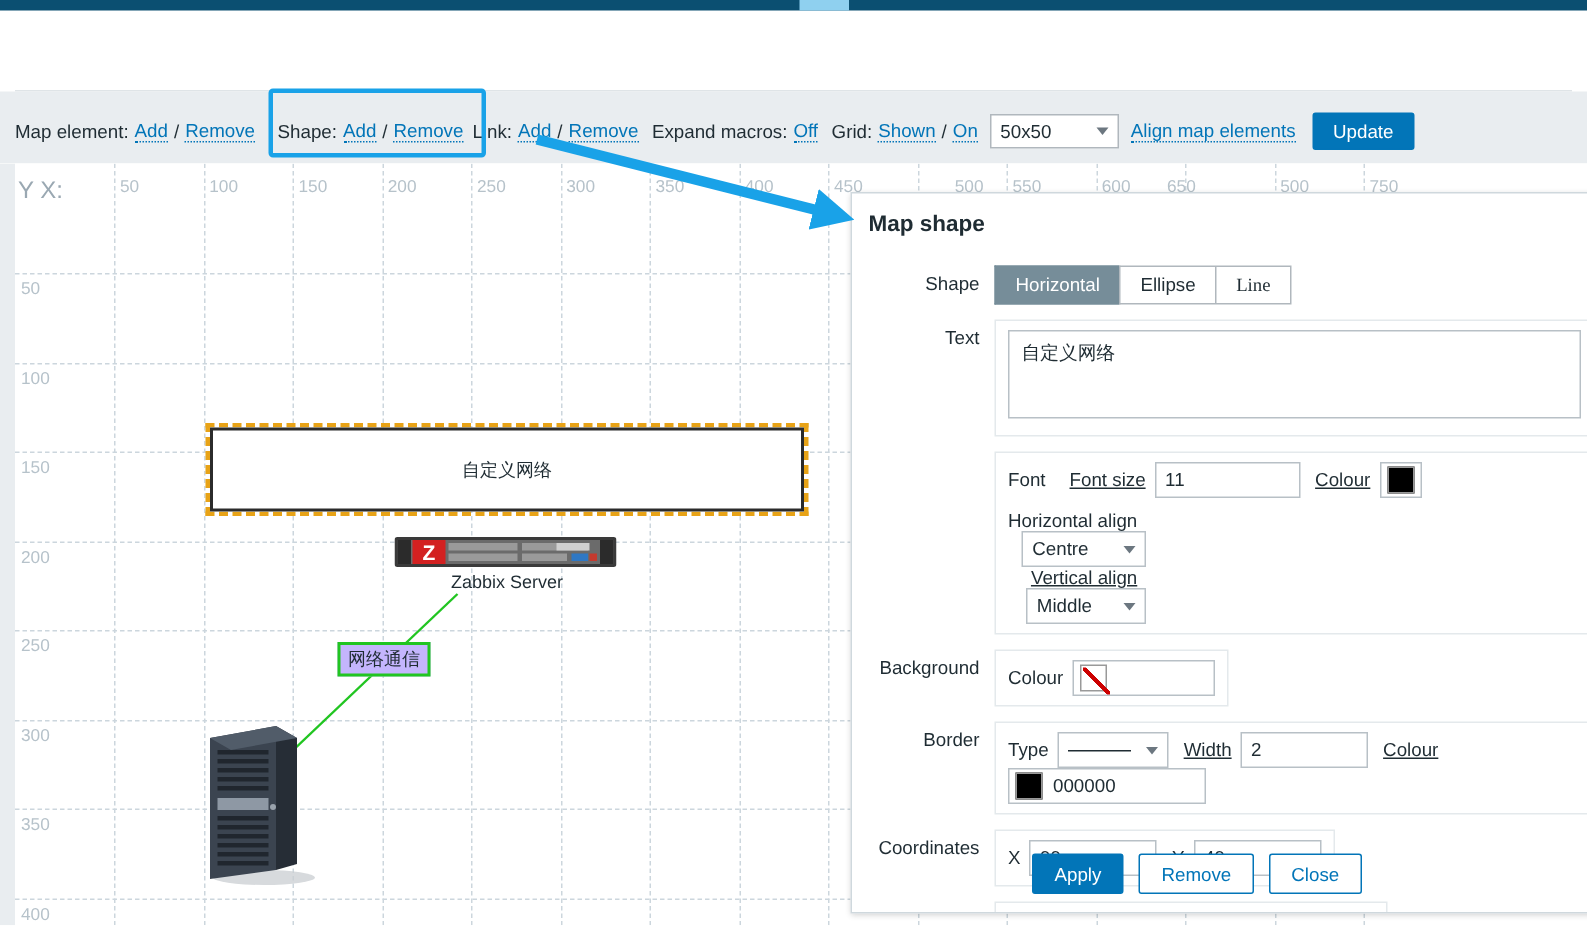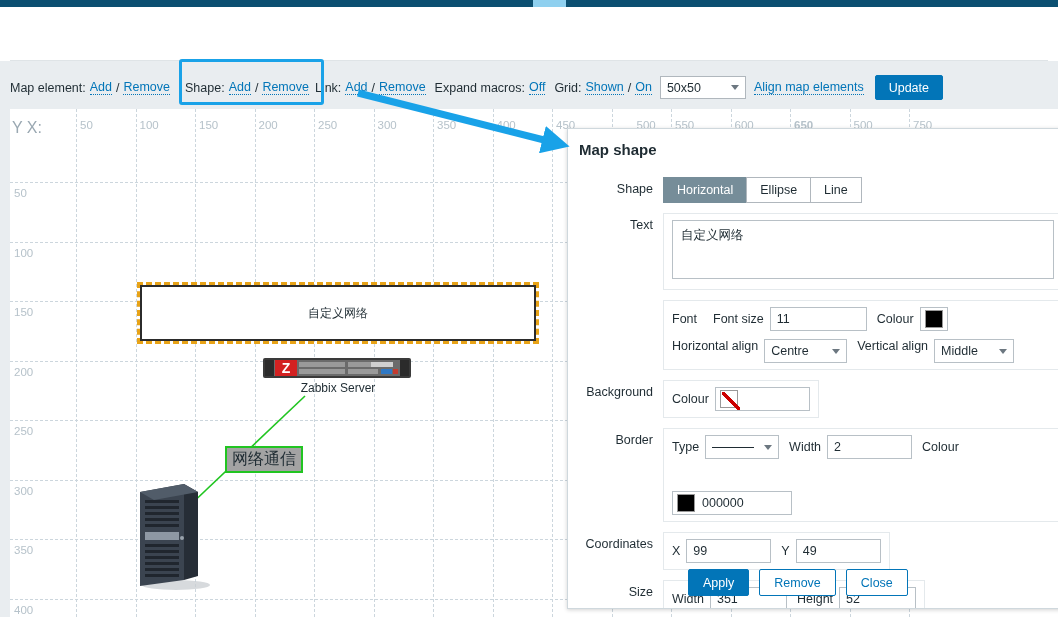--- a/index.html
+++ b/index.html
@@ -130,23 +130,23 @@
     border: 2px solid #2b2b2b; background: #ffffff;
     display: flex; align-items: center; justify-content: center;
     font-size: 12px; color: #1f2c33;
     z-index: 5;
   }
 
   
   .link-svg { position: absolute; left: 0; top: 0; width: 1058px; height: 508px; z-index: 2; }
 
   .link-label {
-    position: absolute; left: 215px; top: 337px;
-    border: 2px solid #21c521; background: #a3a3a3;
-    font-size: 16px; color: #1f2c33;
+    position: absolute; left: 215px; top: 319px;
+    border: 2px solid #21c521; background: #c4b5fd;
+    font-size: 12px; color: #1f2c33;
     padding: 1px 5px; z-index: 6;
   }
 
   
   .node-zabbix { position: absolute; left: 253px; top: 247px; z-index: 6; }
   .node-zabbix-label {
     position: absolute; left: 200px; top: 272px; width: 256px;
     text-align: center; font-size: 12px; color: #1f2c33; z-index: 6;
   }
   .node-findsec { position: absolute; left: 122px; top: 371px; z-index: 6; }
@@ -184,21 +184,21 @@
     display: flex; align-items: center; flex-wrap: wrap;
   }
 
   .btn-group { display: flex; }
   .btn-seg {
     height: 26px; padding: 0 13px;
     display: inline-flex; align-items: center; justify-content: center;
     border: 1px solid #b0b7bd; border-right: none;
     background: #ffffff; color: #1f2c33; font-size: 12.5px; cursor: pointer;
   }
-  .btn-seg:last-child { border-right: 1px solid #b0b7bd; }
+  .btn-seg:last-child { border-right: 1px solid #b0b7bd; font-family: Liberation Serif, serif; }
   .btn-seg.active { background: #768d99; color: #ffffff; border-color: #768d99; }
 
   .text-area {
     width: 382px; height: 59px;
     border: 1px solid #b8c0c6; background: #ffffff;
     font-size: 12.5px; color: #1f2c33; padding: 6px 8px; resize: none;
     font-family: "Liberation Sans", sans-serif;
   }
   .text-wrap { border: 1px solid #e4e9ec; padding: 6px 8px; }
 
@@ -207,21 +207,21 @@
     font-size: 12.5px; color: #1f2c33; padding: 0 6px;
     font-family: "Liberation Sans", sans-serif;
   }
   .sel {
     height: 24px; border: 1px solid #b8c0c6; background: #ffffff;
     font-size: 12.5px; color: #1f2c33; padding: 0 6px;
     display: inline-flex; align-items: center; justify-content: space-between;
     cursor: pointer;
   }
   .mini-label { font-size: 12.5px; color: #1f2c33; margin: 0 6px 0 0; }
-  .mini-label.ml { margin-left: 10px; }
+  .mini-label.ml { margin-left: 10px; text-decoration: underline; }
 
   .swatch {
     width: 22px; height: 22px; border: 1px solid #b8c0c6; background: #ffffff;
     display: inline-block; position: relative; cursor: pointer; vertical-align: middle;
   }
   .swatch-black { background: #000000; }
   .swatch-empty::after {
     content: ""; position: absolute; left: 1px; top: 1px;
     width: 18px; height: 18px;
     background: linear-gradient(to top right,
@@ -394,21 +394,21 @@
         <div class="axis-label" style="left: 486.5px; top: 10px;">400</div>
         <div class="gridline-v" style="left: 542px;"></div>
         <div class="axis-label" style="left: 546px; top: 10px;">450</div>
         <div class="gridline-v" style="left: 601.5px;"></div>
         <div class="axis-label" style="left: 605.5px; top: 10px; margin-left: 21px;">500</div>
         <div class="gridline-v" style="left: 661px;"></div>
         <div class="axis-label" style="left: 665px; top: 10px;">550</div>
         <div class="gridline-v" style="left: 720.5px;"></div>
         <div class="axis-label" style="left: 724.5px; top: 10px;">600</div>
         <div class="gridline-v" style="left: 780px;"></div>
-        <div class="axis-label" style="left: 784px; top: 10px; font-weight: bold;">650</div>
+        <div class="axis-label" style="left: 768px; top: 10px;">650</div>
         <div class="gridline-v" style="left: 839.5px;"></div>
         <div class="axis-label" style="left: 843.5px; top: 10px;">500</div>
         <div class="gridline-v" style="left: 899px;"></div>
         <div class="axis-label" style="left: 903px; top: 10px;">750</div>
         <div class="gridline-h" style="top: 73px;"></div>
         <div class="axis-label" style="left: 4px; top: 78px;">50</div>
         <div class="gridline-h" style="top: 132.5px;"></div>
         <div class="axis-label" style="left: 4px; top: 137.5px;">100</div>
         <div class="gridline-h" style="top: 192px;"></div>
         <div class="axis-label" style="left: 4px; top: 197px;">150</div>
@@ -466,21 +466,21 @@
         <div class="fbody fbody-boxed" style="width:406px;flex-direction:column;align-items:flex-start;">
           <div style="display:flex;align-items:center;margin-bottom:8px;">
             <span class="mini-label">Font</span>
             <span class="mini-label ml">Font size</span>
             <input class="inp" style="width: 97px;" value="11">
             <span class="mini-label ml">Colour</span>
             <span class="colour-field">
               <span class="swatch swatch-black"></span>
             </span>
           </div>
-          <div style="display:flex;align-items:flex-start;">
+          <div style="display:flex;align-items:flex-end;flex-direction:column;">
             <span class="mini-label">Horizontal align</span>
             <span class="sel" style="width:83px;">
               <span>Centre</span>
               <span class="caret-down"></span>
             </span>
             <span class="mini-label ml">Vertical align</span>
             <span class="sel" style="width:80px;">
               <span>Middle</span>
               <span class="caret-down"></span>
             </span>
@@ -502,21 +502,21 @@
         <div class="flabel">Border</div>
         <div class="fbody fbody-boxed">
           <span class="mini-label">Type</span>
           <span class="sel" style="width:74px;">
             <span class="line-preview"></span>
             <span class="caret-down"></span>
           </span>
           <span class="mini-label ml">Width</span>
           <input class="inp" style="width: 85px;" value="2">
           <span class="mini-label ml">Colour</span>
-          <span class="colour-field" style="width:120px;margin-top:32px;">
+          <span class="colour-field" style="width:132px;">
             <span class="swatch swatch-black"></span>
             <span class="colour-text">000000</span>
           </span>
         </div>
       </div>
 
       <div class="frow">
         <div class="flabel">Coordinates</div>
         <div class="fbody fbody-boxed">
           <span class="mini-label">X</span>

